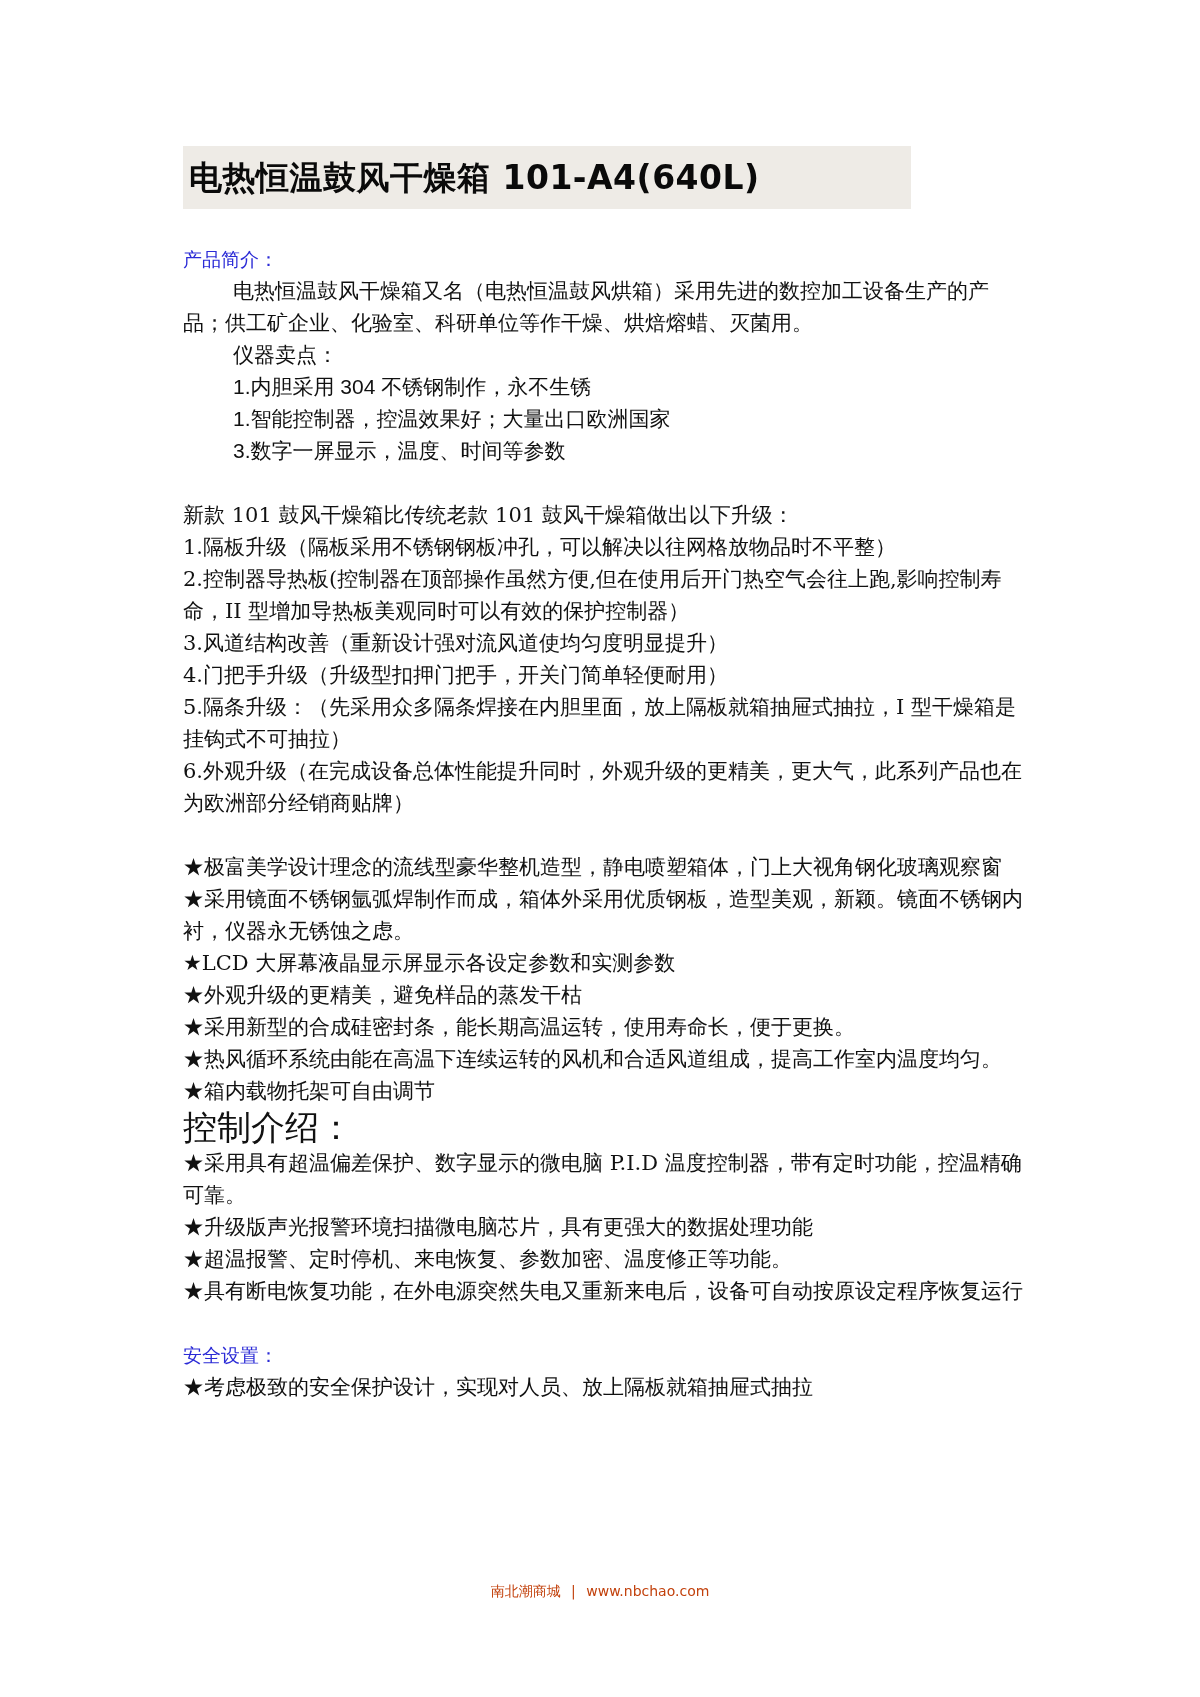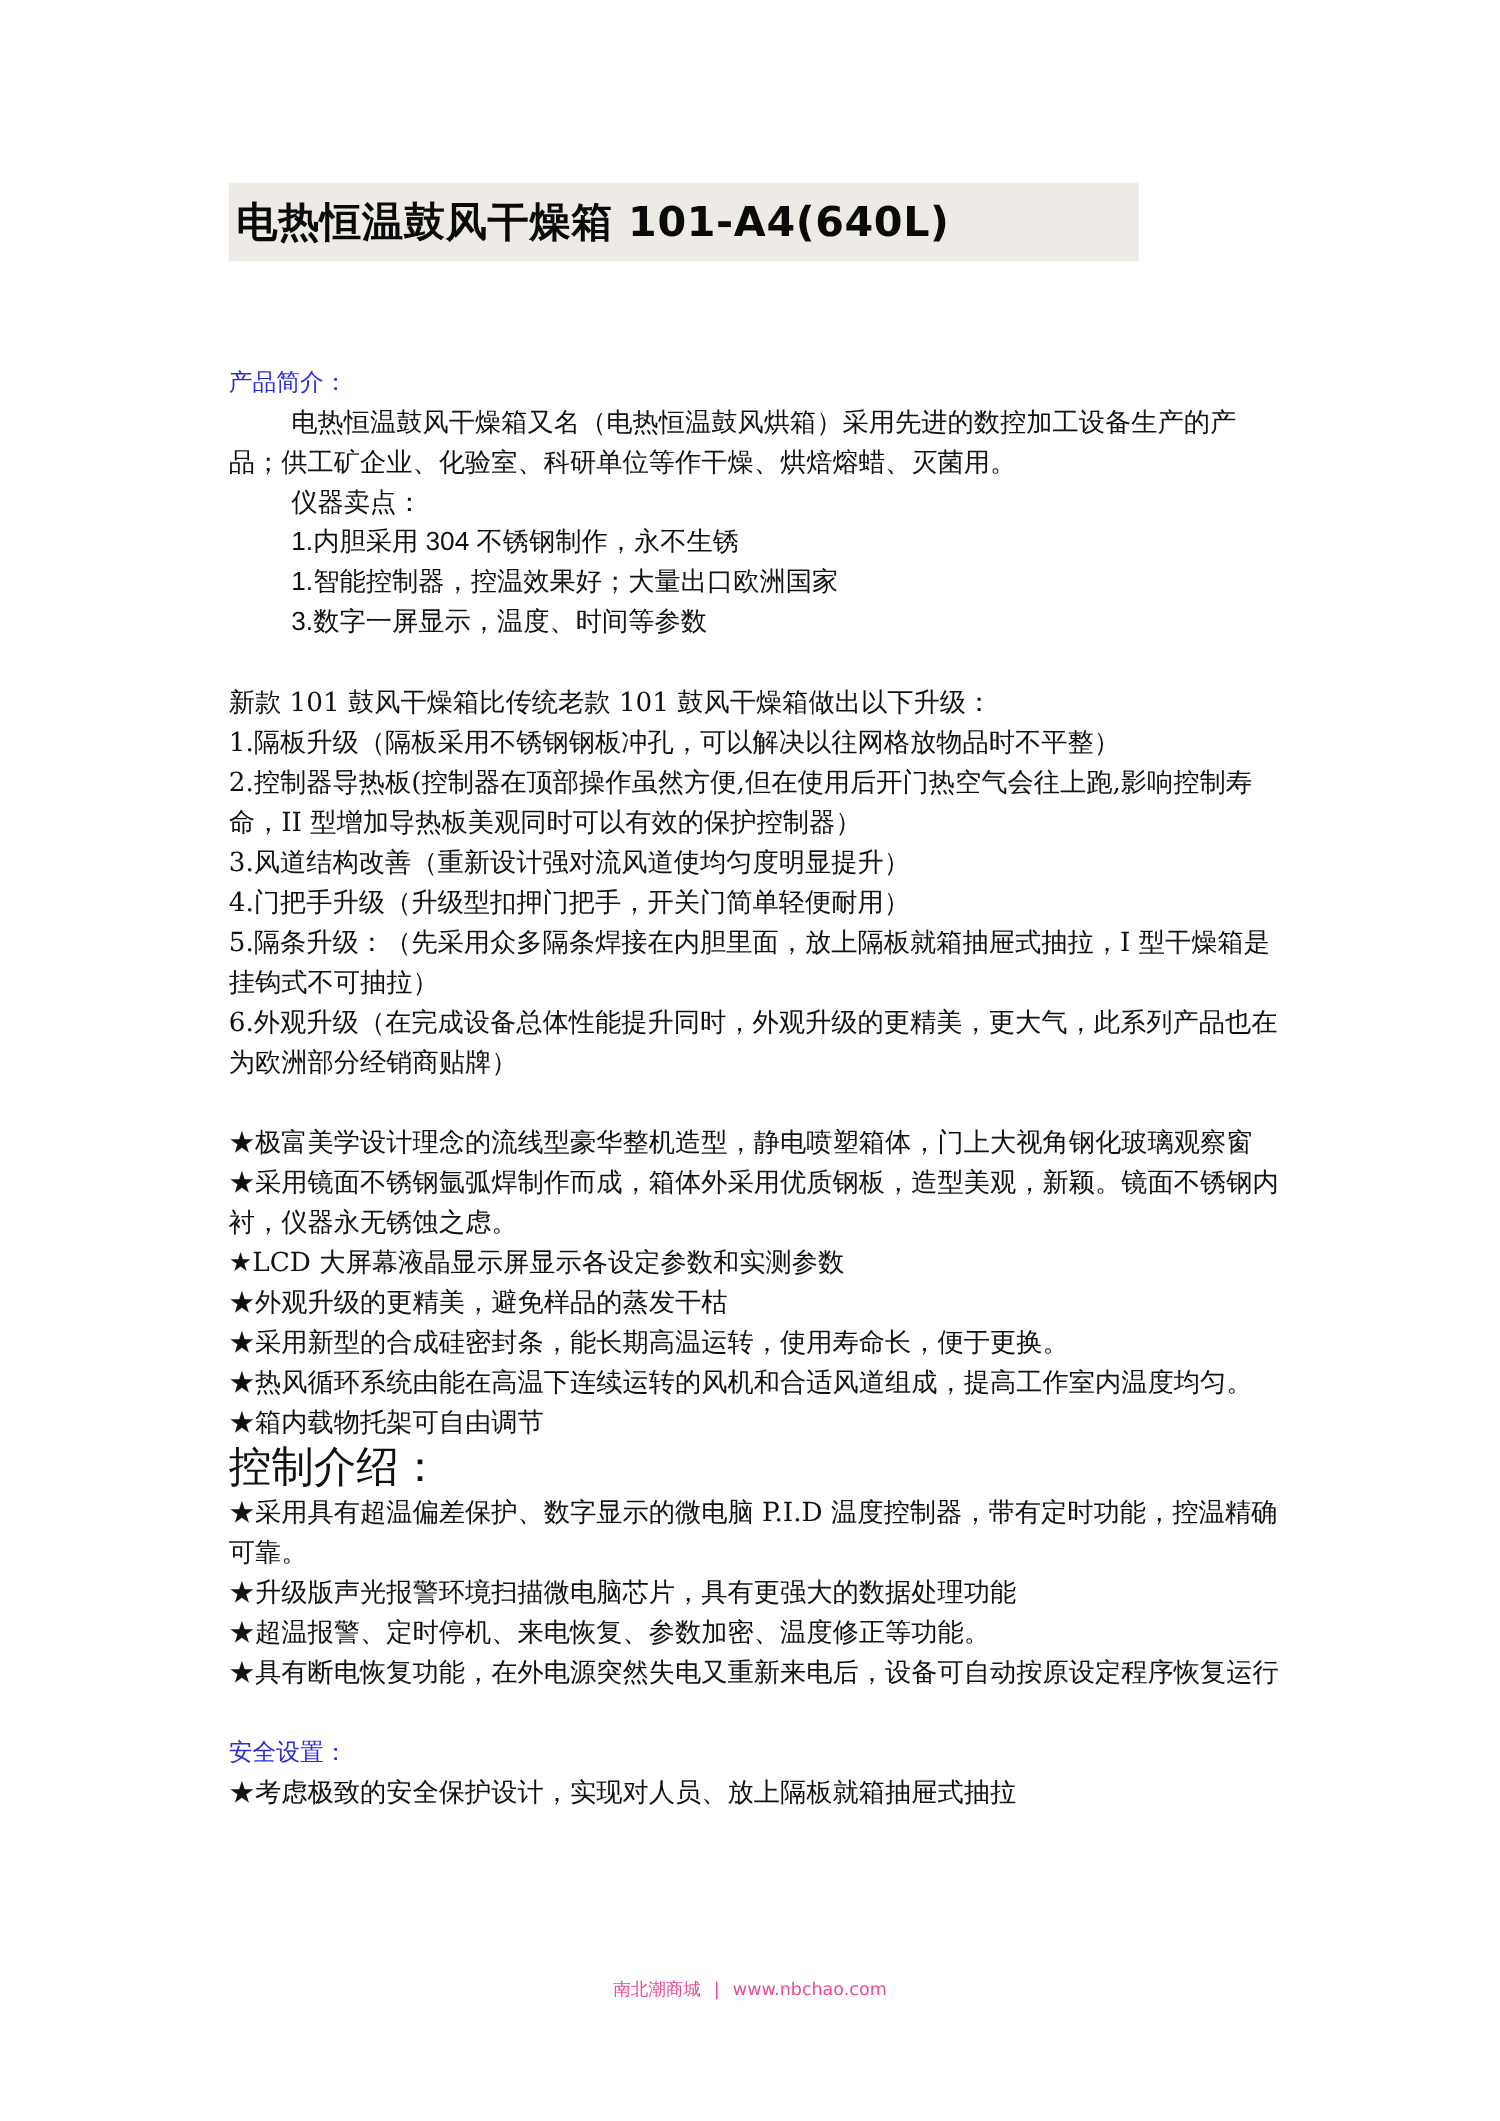--- a/index.html
+++ b/index.html
@@ -3,30 +3,30 @@
   <meta charset="utf-8">
   <style>
     html, body { margin: 0; padding: 0; background: #ffffff; }
     body { width: 1200px; height: 1697px; position: relative; overflow: hidden;
            font-family: "DejaVu Serif", "Liberation Serif", serif; color: #111; }
     .page { position: absolute; left: 183px; top: 0; width: 845px; }
     .title-bar { position: absolute; top: 146px; left: 0; width: 728px; height: 63px;
                  background: #eeebe6; }
     .title { position: absolute; left: 6px; top: 10px; font-size: 33px; font-weight: bold;
              font-family: "DejaVu Sans", "Liberation Sans", sans-serif; letter-spacing: 0.5px; color: #0a0a0a; white-space: nowrap; }
-    .content { position: absolute; top: 243px; left: 0; width: 845px; font-size: 21px; line-height: 32px; margin-top: 47px; }
+    .content { position: absolute; top: 243px; left: 0; width: 845px; font-size: 21px; line-height: 32px; }
     .heading-blue { color: #2b2bd6; font-size: 19px; }
     .indent { padding-left: 50px; }
     .para-indent { text-indent: 50px; }
     .sans { font-family: Liberation Sans, sans-serif; }
     .gap { height: 32px; }
     .heading-black { font-size: 34px; line-height: 40px; margin-top: 4px; margin-bottom: 12px; }
     .line { margin: 0; }
     .footer { position: absolute; top: 1583px; left: 0; width: 1200px; text-align: center;
-              font-family: "DejaVu Sans", "Liberation Sans", sans-serif; font-size: 14px; color: #ec4899; }
+              font-family: "DejaVu Sans", "Liberation Sans", sans-serif; font-size: 14px; color: #c2410c; }
     .footer .sep { margin: 0 6px; }
   </style>
 </head>
 <body>
 
 <div class="page">
   <div class="title-bar">
     <div class="title">电热恒温鼓风干燥箱 101-A4(640L)</div>
   </div>
 

